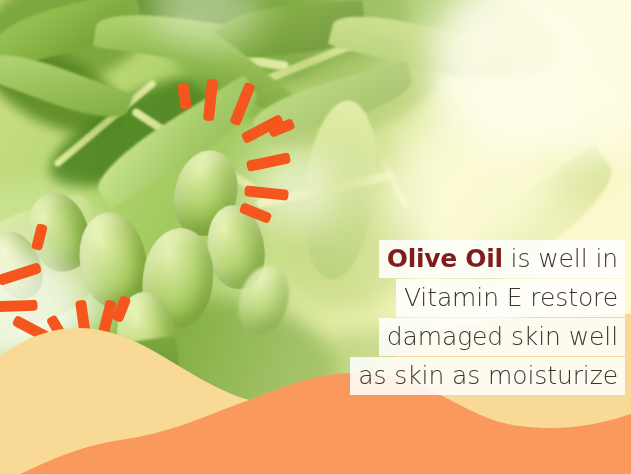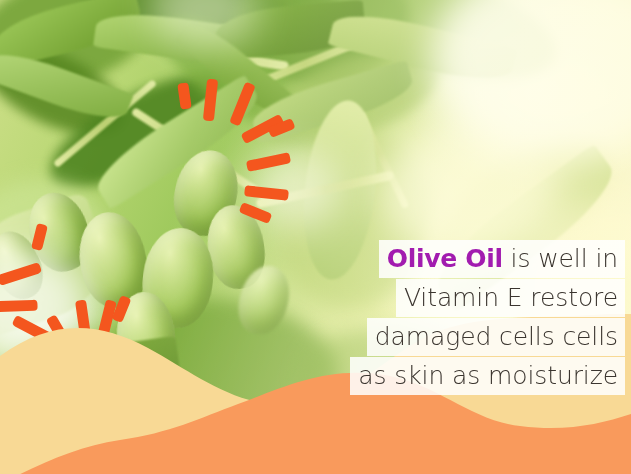--- a/index.html
+++ b/index.html
@@ -124,21 +124,21 @@
     color:#3b352f;
     font-family:"DejaVu Sans","Liberation Sans",sans-serif;
     font-size:25px;
     font-weight:300;
     line-height:1.0;
     letter-spacing:-0.1px;
     padding:6px 7px 7px 8px;
     white-space:nowrap;
   }
   .brand{
-    color:#a21caf;
+    color:#7f1d1d;
     font-weight:bold;
     letter-spacing:-0.3px;
   }
 </style>
 </head>
 <body>
 
 <div id="poster">
 
   <div class="photo">
@@ -229,17 +229,17 @@
   <svg class="waves" viewBox="0 0 631 160" preserveAspectRatio="none">
     <path fill="#F8D995" d="M0,42 C52,4 100,8 148,34 C196,60 238,96 296,90 C356,84 392,34 442,16 C492,-2 560,6 631,-2 L631,160 L0,160 Z"></path>
     <path fill="#F99A5C" d="M0,170 C40,150 78,132 120,126 C170,119 200,104 238,90 C284,73 330,50 390,62 C440,72 470,106 520,112 C566,118 600,110 631,100 L631,160 L0,160 Z"></path>
   </svg>
 
   <div class="textblock">
     <div class="tline">
       <span class="brand">Olive Oil</span><span> is well in</span>
     </div>
     <div class="tline">Vitamin E restore</div>
-    <div class="tline">damaged cells cells</div>
+    <div class="tline">damaged skin well</div>
     <div class="tline">as skin as moisturize</div>
   </div>
 
 </div>
 
 </body></html>

